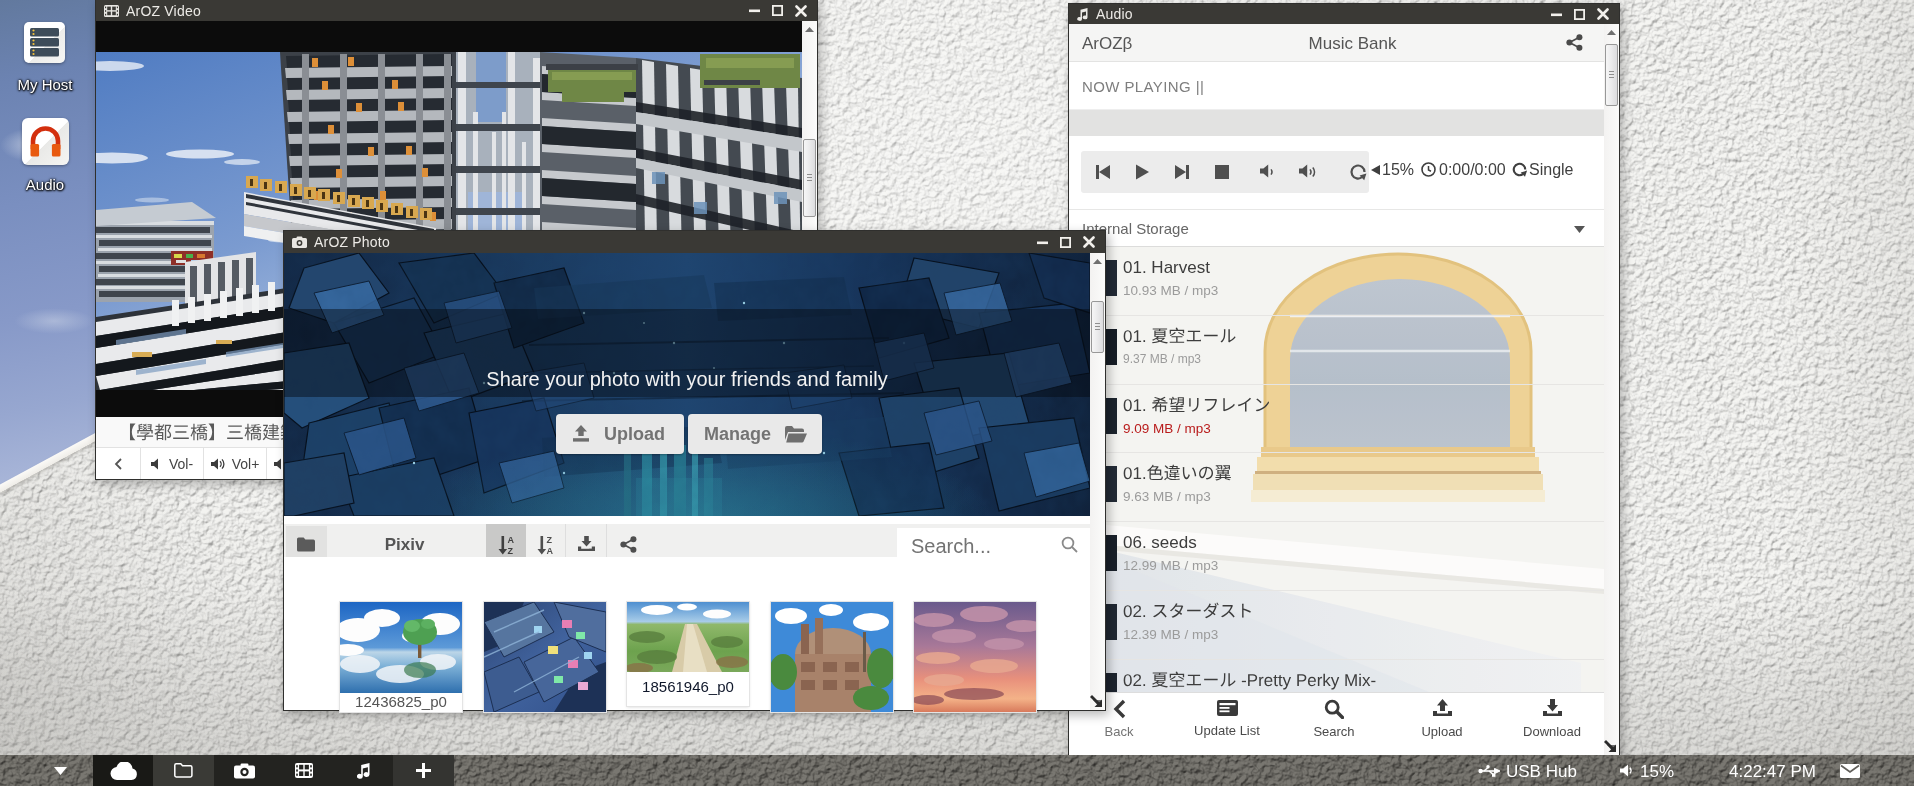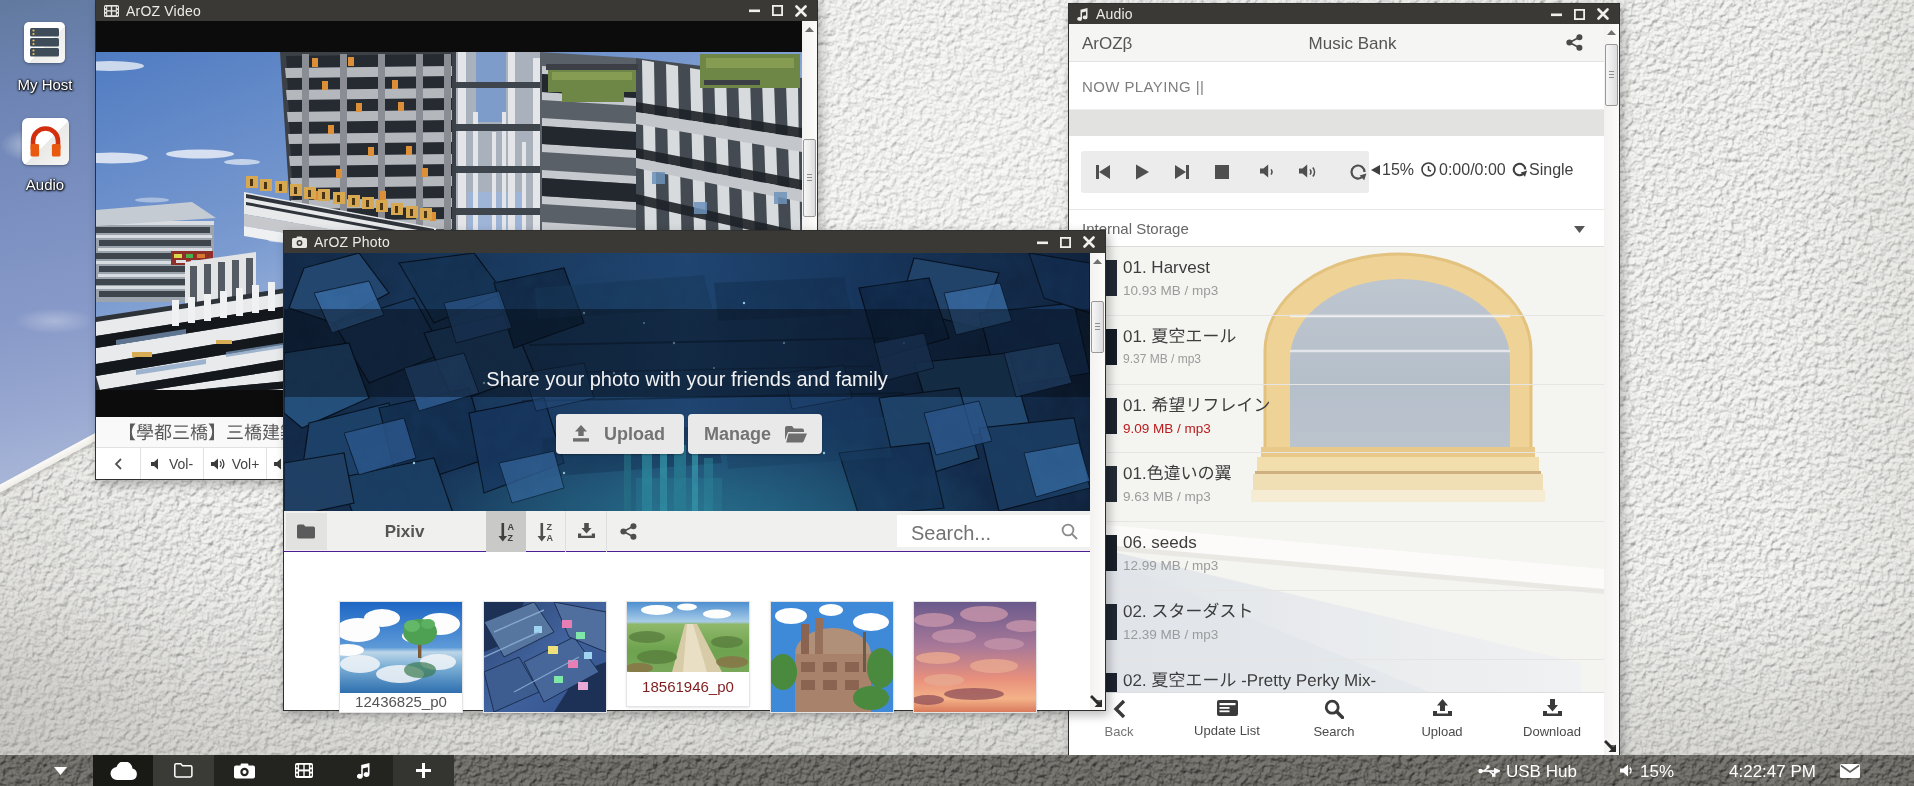--- a/index.html
+++ b/index.html
@@ -895,21 +895,21 @@
     </div>
     <div class="abs" style="left:404px;top:161px;width:134px;height:40px;background:#e9e9e9;border-radius:4px;box-shadow:0 1px 2px rgba(0,0,0,.3)">
       <span class="abs" style="left:16px;top:10px;font-size:18px;font-weight:bold;color:#737373">Manage</span>
       <svg class="abs" width="24" height="18" viewBox="0 0 24 18" style="left:96px;top:11px">
           <path d="M1 3 a2 2 0 0 1 2-2 h5 l2 2.4 h8 a2 2 0 0 1 2 2 V7 H4 L1 15 Z" fill="#6e6e6e"></path>
           <path d="M4.5 8.5 h18.5 l-3.4 8 a1.8 1.8 0 0 1 -1.7 1.1 H2.2 Z" fill="#6e6e6e"></path>
         </svg>
     </div>
   </div>
 
-  <div class="abs" style="left:0;top:280px;width:806px;height:41px;background:#f0f0ef;border-bottom:1px solid #4c1d95">
+  <div class="abs" style="left:0;top:293px;width:806px;height:41px;background:#f0f0ef;border-bottom:1px solid #4c1d95">
     <div class="abs" style="left:2px;top:2px;width:41px;height:37px;background:#e2e2e1;display:flex;align-items:center;justify-content:center">
       <svg width="19" height="15" viewBox="0 0 19 15">
           <path d="M0 2 a1.6 1.6 0 0 1 1.6-1.6 h5 l1.8 2.2 h8 a1.6 1.6 0 0 1 1.6 1.6 V13 a1.6 1.6 0 0 1-1.6 1.6 H1.6 A1.6 1.6 0 0 1 0 13 Z" fill="#5b5b5b"></path>
         </svg>
     </div>
     <span class="abs" style="left:43px;top:11px;width:155px;text-align:center;font-size:17px;font-weight:bold;color:#555">Pixiv</span>
     <div class="abs" style="left:202px;top:0;width:40px;height:41px;background:#c9c9c8;display:flex;align-items:center;justify-content:center">
       <svg width="19" height="20" viewBox="0 0 19 20">
           <g fill="#3f3f3f">
             <path d="M4.5 1 h2.6 V14 h3 l-4.3 5.4 L1.5 14 h3z"></path>
@@ -1048,21 +1048,21 @@
         <g fill="#597f3e" opacity=".8">
             <ellipse cx="20" cy="35" rx="18" ry="6"></ellipse>
             <ellipse cx="100" cy="40" rx="16" ry="6"></ellipse>
             <ellipse cx="30" cy="55" rx="20" ry="7"></ellipse>
           </g>
         <g fill="#8a6e46" opacity=".75">
             <ellipse cx="105" cy="60" rx="16" ry="6"></ellipse>
             <ellipse cx="12" cy="66" rx="14" ry="5"></ellipse>
           </g>
       </svg>
-      <div style="position:absolute;left:0;top:76px;width:100%;text-align:center;font-size:15px;color:#7f1d1d">18561946_p0</div>
+      <div style="position:absolute;left:0;top:76px;width:100%;text-align:center;font-size:15px;color:#0f172a">18561946_p0</div>
     </div>
 
     <div class="abs" style="left:487px;top:45px;width:122px;height:110px;background:#fff;box-shadow:0 0 0 1px #e4e4e4,0 1px 3px rgba(0,0,0,.18)">
       <svg width="122" height="110" viewBox="0 0 122 110" preserveAspectRatio="none">
         <rect width="122" height="110" fill="#3e8ad8"></rect>
         <g fill="#fff">
             <ellipse cx="20" cy="14" rx="16" ry="8"></ellipse>
             <ellipse cx="100" cy="20" rx="18" ry="9"></ellipse>
             <ellipse cx="60" cy="8" rx="12" ry="6"></ellipse>
           </g>

